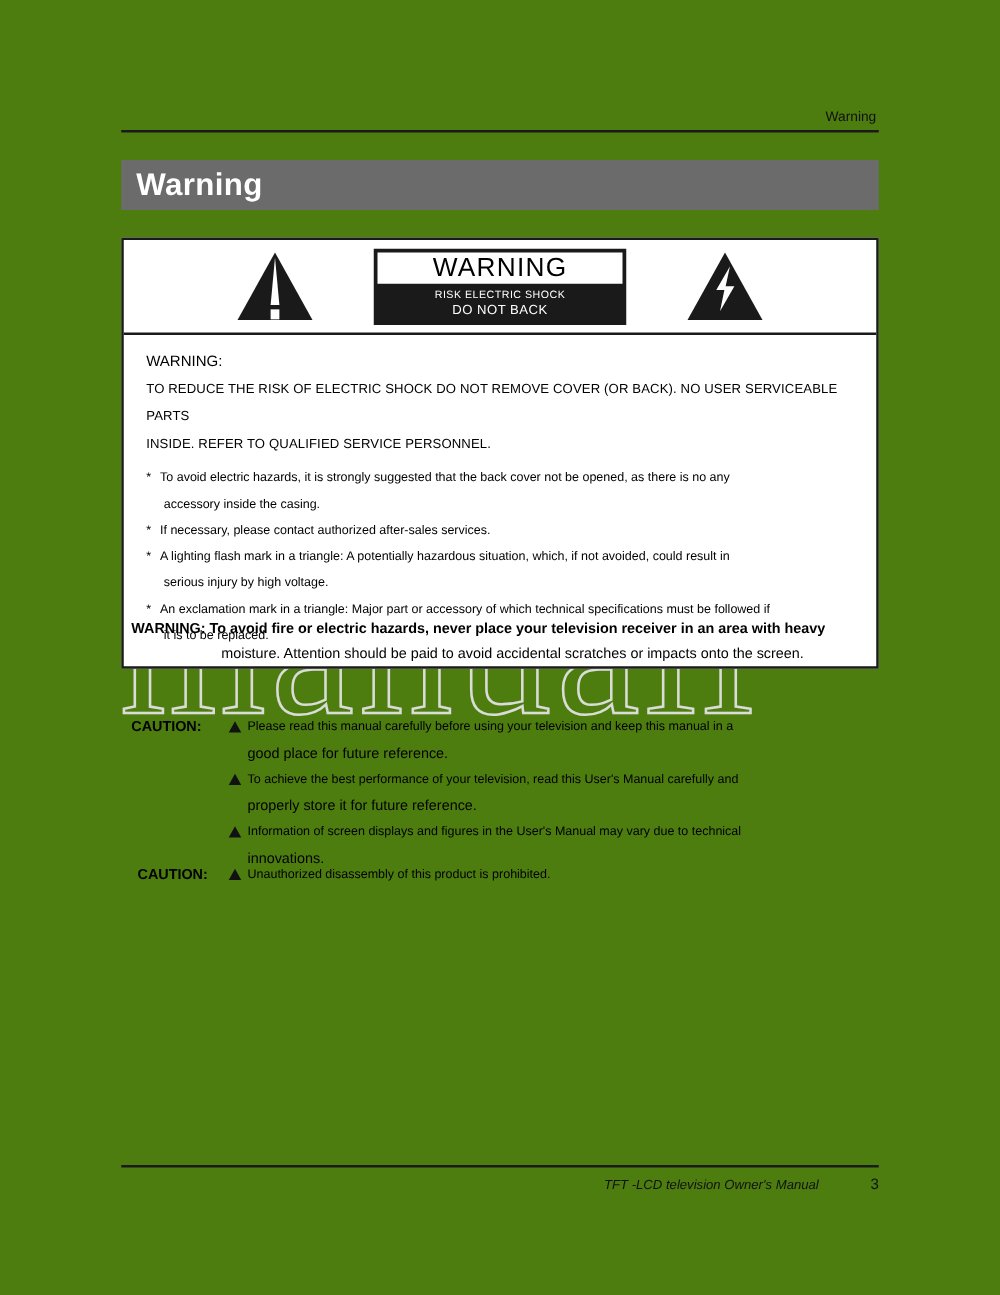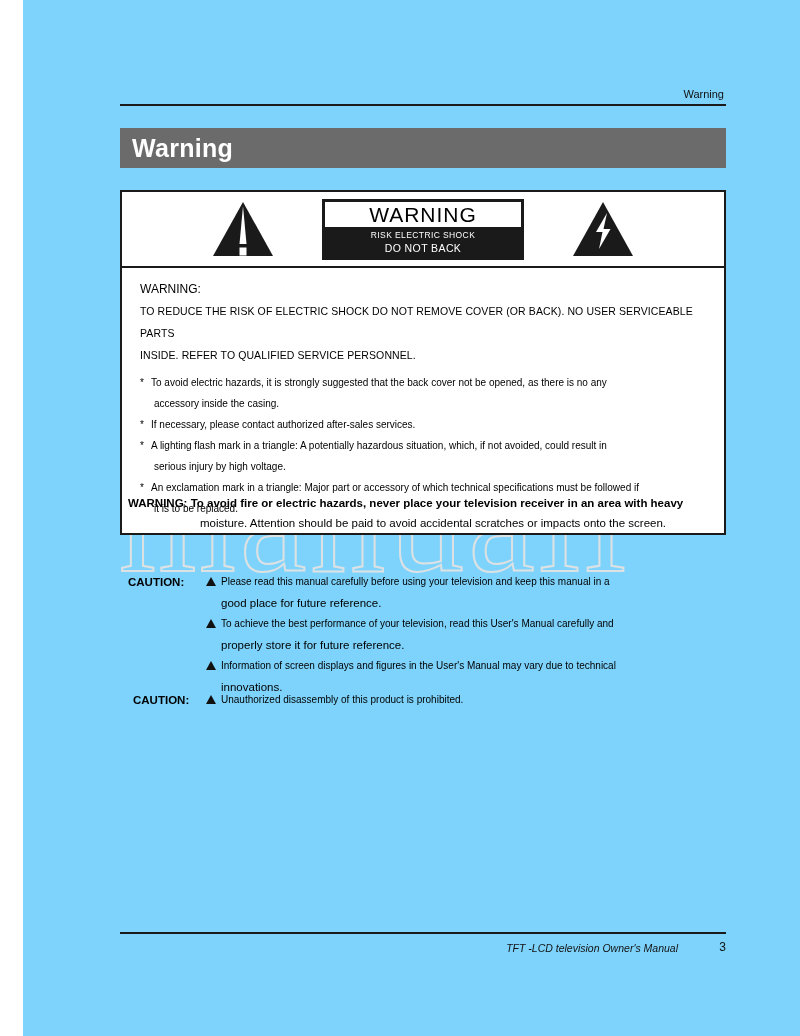--- a/index.html
+++ b/index.html
@@ -12,22 +12,21 @@
     height: 1036px;
     position: relative;
     font-family: "Liberation Sans", sans-serif;
     color: #000000;
     overflow: hidden;
   }
 
   .page {
     position: absolute;
     inset: 0;
-    background: #7dd3fc;
-    margin-left: 23px;
+    background: #4d7c0f;
   }
 
   
   .watermark {
     position: absolute;
     left: 96px;
     top: 430px;
     width: 600px;
     height: 180px;
     pointer-events: none;

